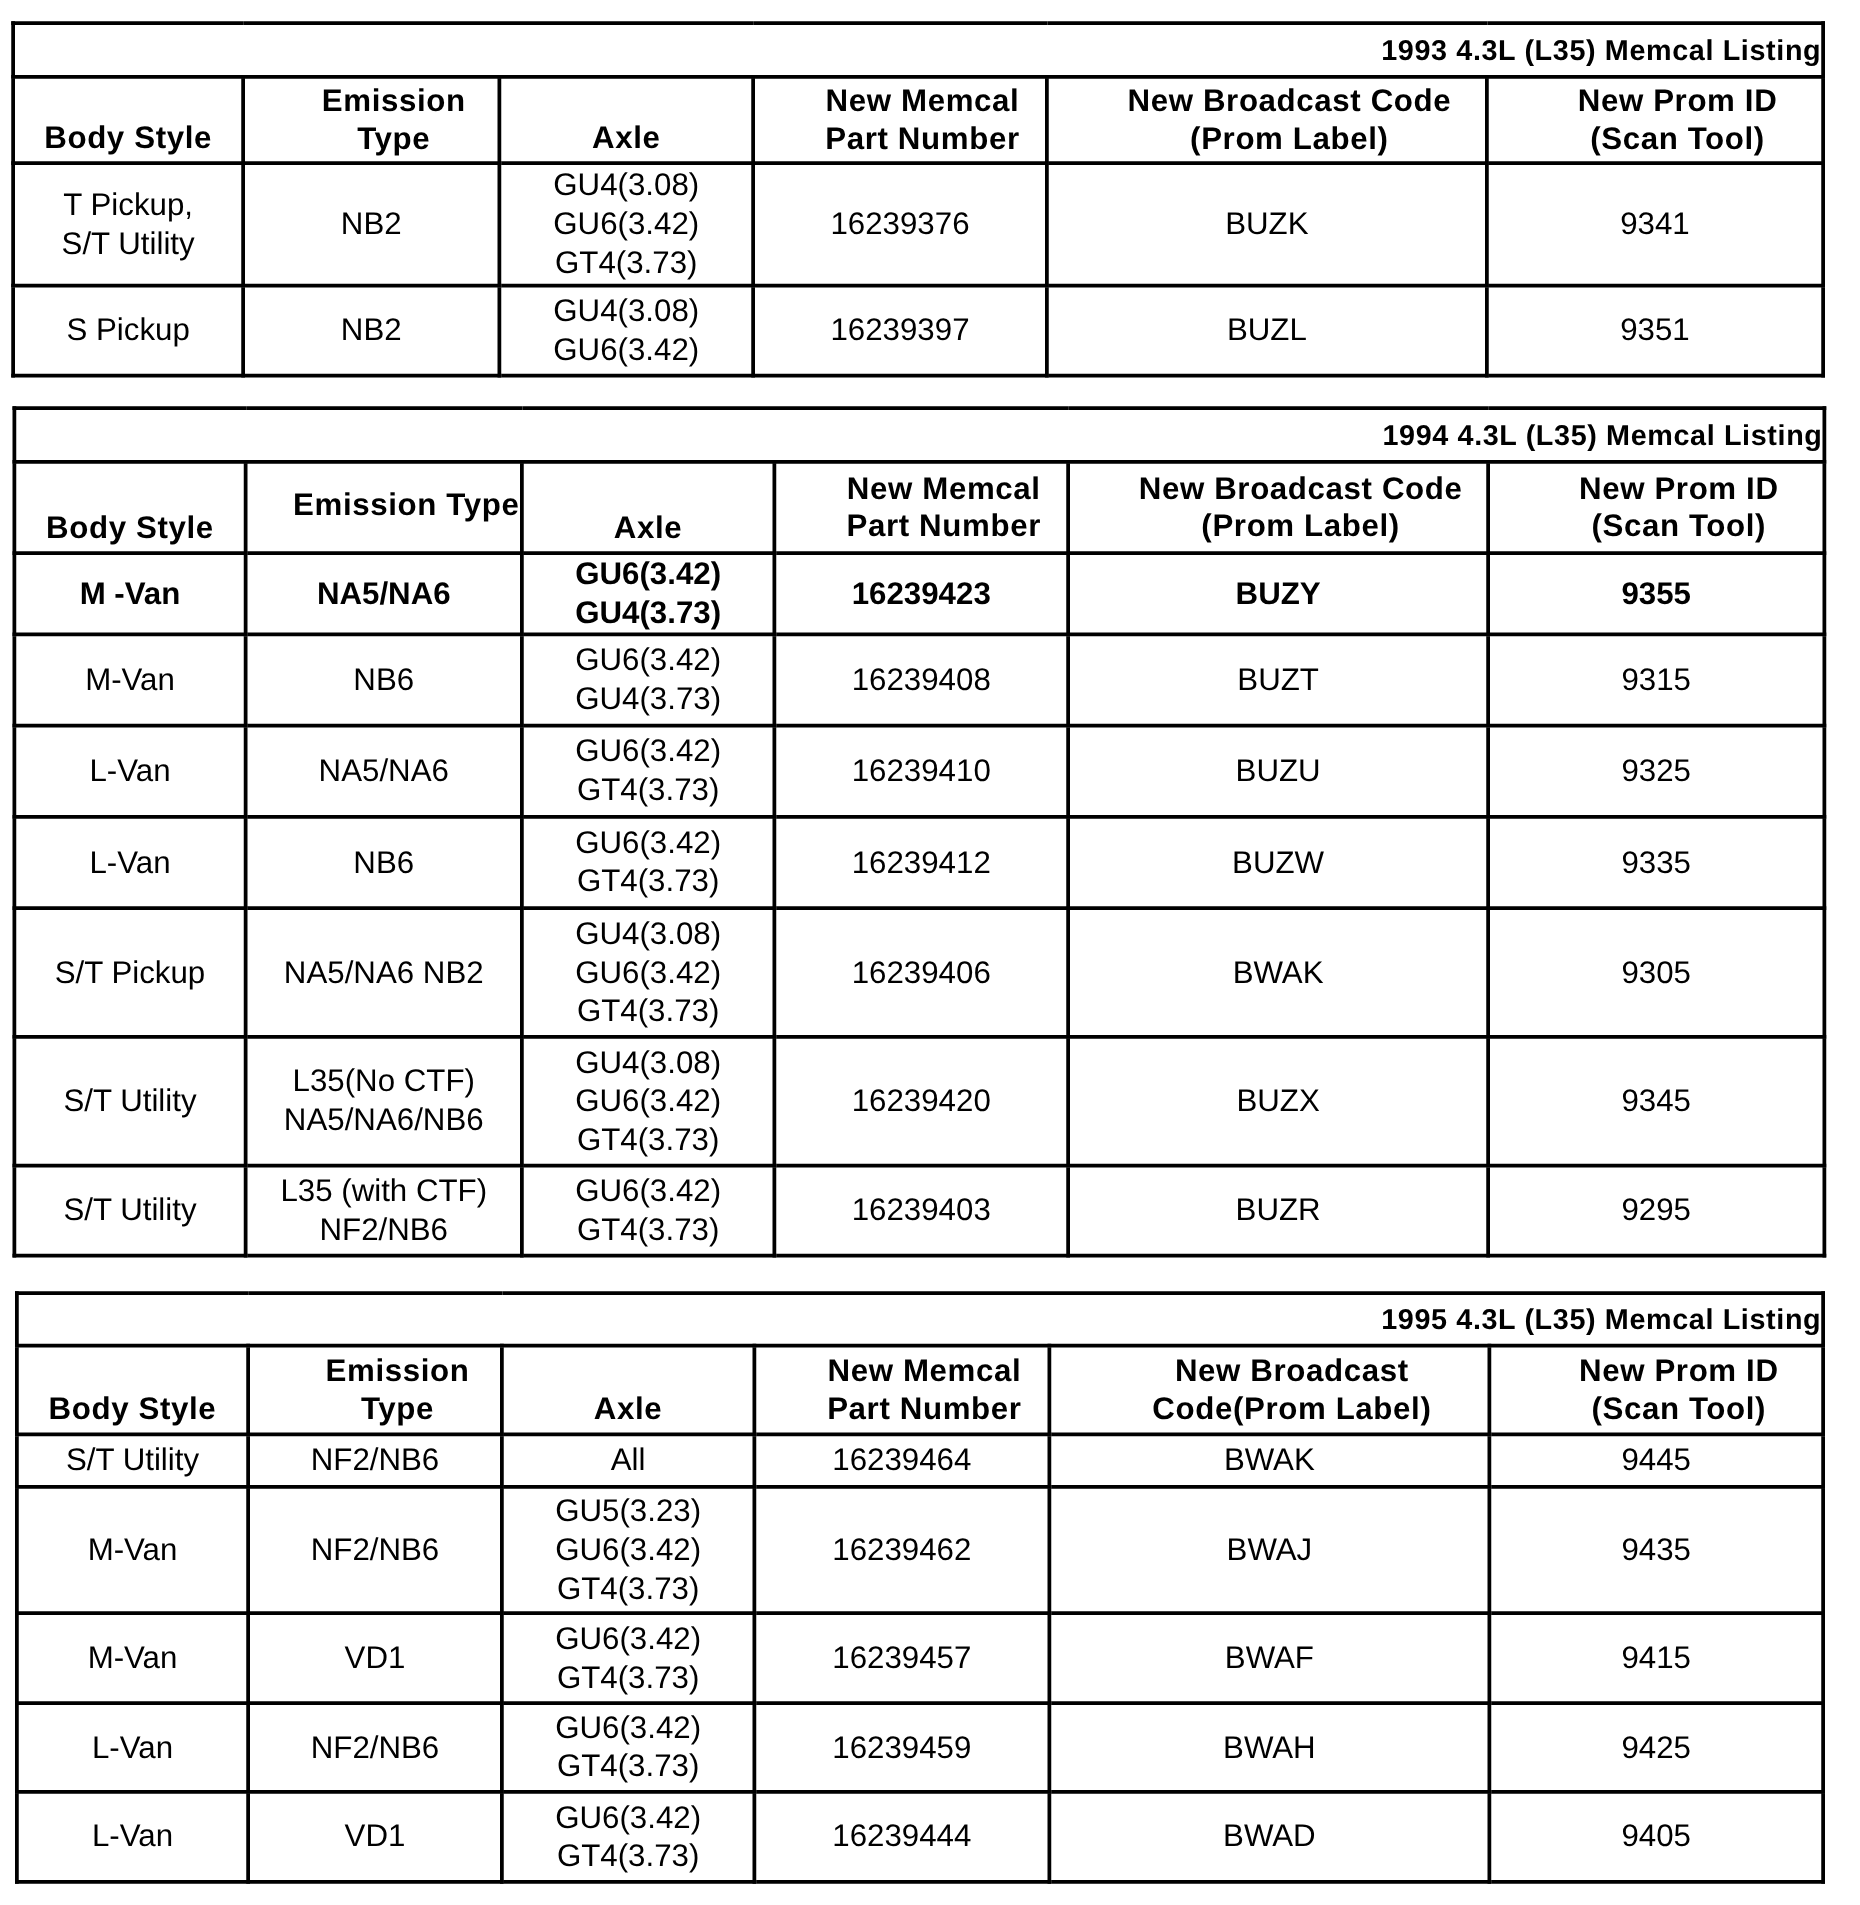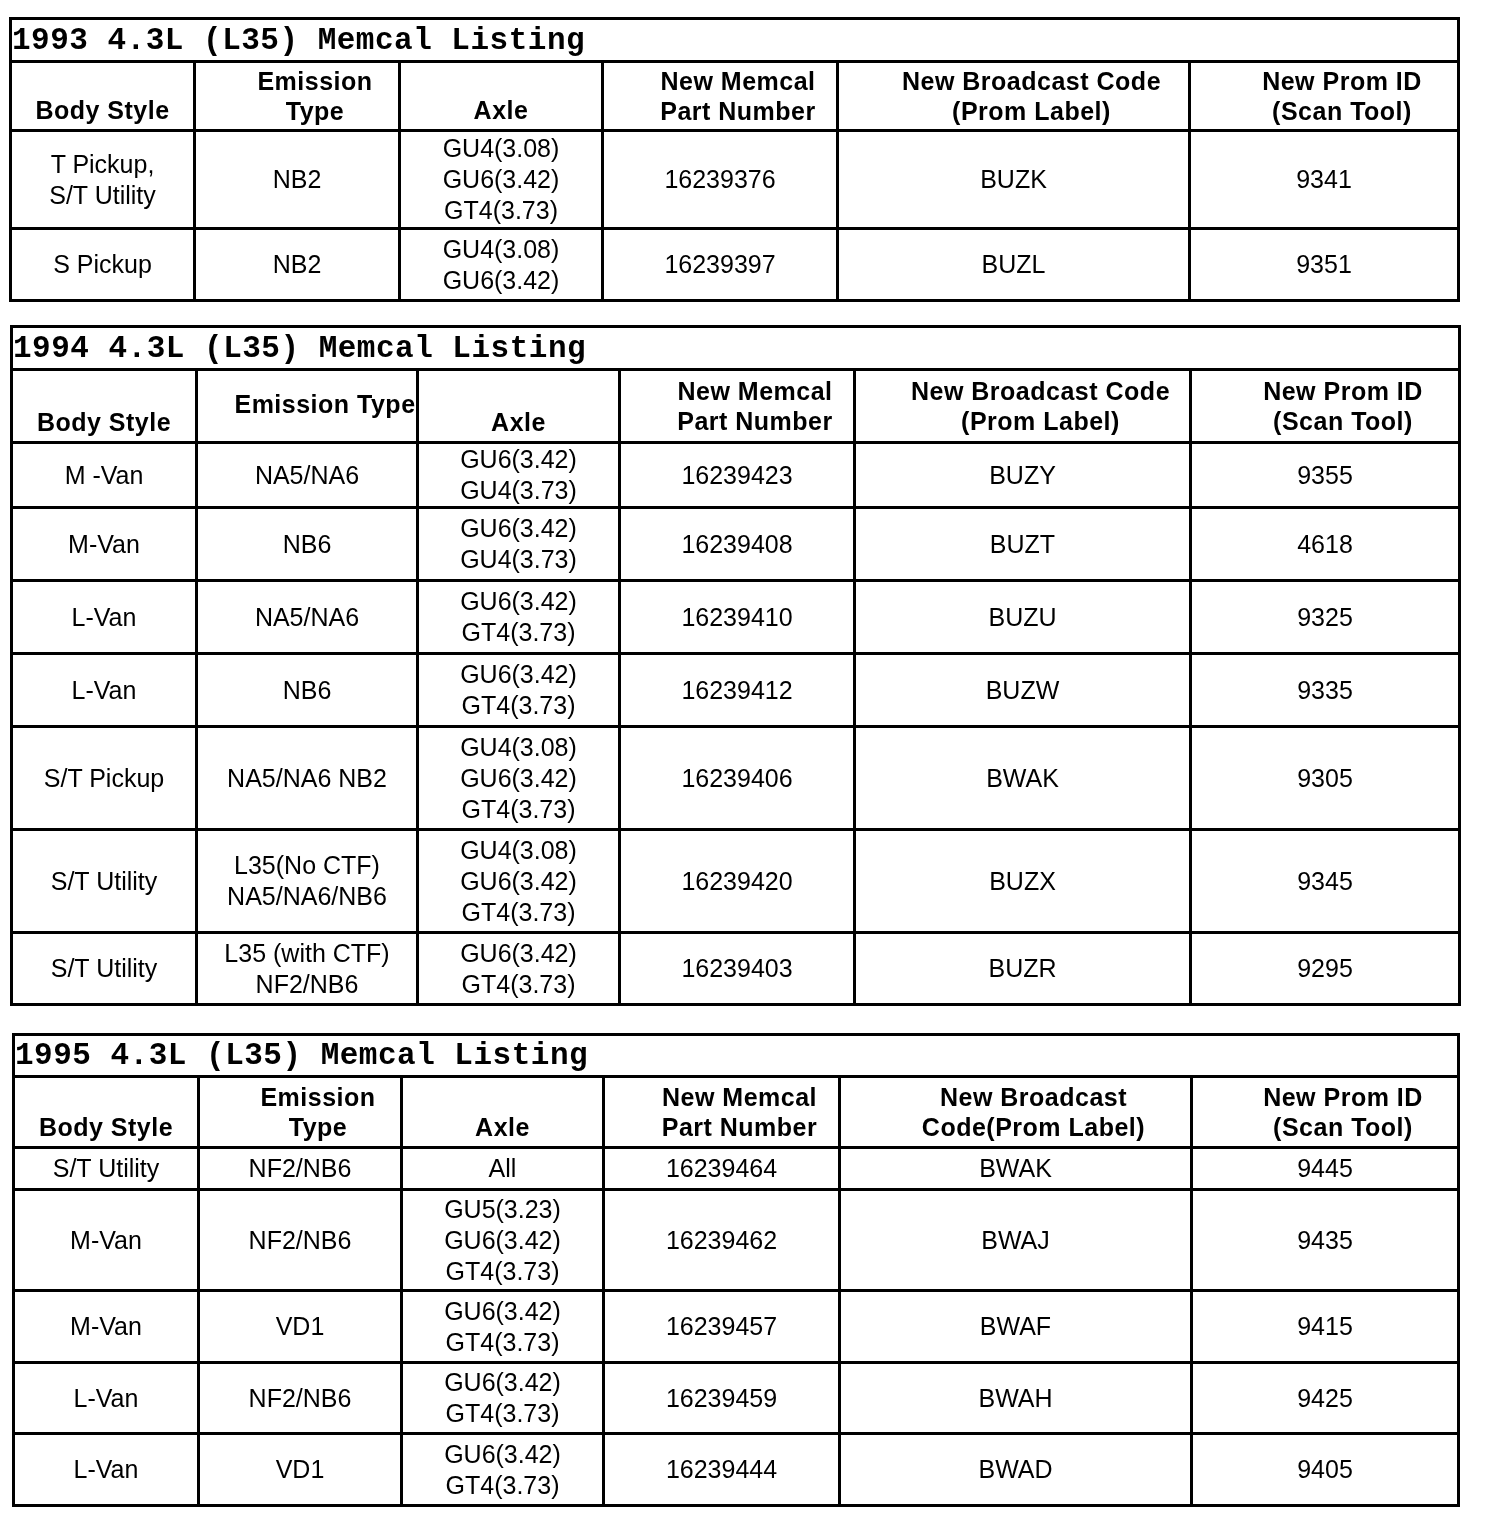--- a/index.html
+++ b/index.html
@@ -2,21 +2,21 @@
 <html><head>
 <meta charset="utf-8">
 <style>
   html, body { margin:0; padding:0; background:#ffffff; }
   body { width:1488px; height:1524px; position:relative; overflow:hidden;
          font-family:"Liberation Sans", "DejaVu Sans", sans-serif; color:#000; }
   .tbl { position:absolute; border-collapse:collapse; table-layout:fixed; }
   .tbl td, .tbl th { border:3px solid #000; padding:0; text-align:center; vertical-align:middle;
                      font-size:25px; line-height:31px; overflow:hidden; }
   .tbl th { font-weight:bold; font-size:25px; line-height:30px; letter-spacing:0.5px; }
-  .tbl .title-cell { font-weight:bold; font-size:31px; text-align:left; letter-spacing:0.5px;font-family:Liberation Mono, monospace; }
+  .tbl .title-cell { font-weight:bold; font-size:23px; text-align:right; letter-spacing:0.5px; }
   .tbl th.bottom { vertical-align:bottom; padding-bottom:4px; }
   .tbl th.center { vertical-align:middle;padding-left:36px; }
   .lines span { display:block; }
   #t1 { left:9px; top:17px; width:1448px; }
   #t2 { left:10px; top:325px; width:1448px; }
   #t3 { left:12px; top:1033px; width:1445px; }
 </style>
 </head>
 <body>
 
@@ -117,21 +117,21 @@
       <span>New Broadcast Code</span>
       <span>(Prom Label)</span>
     </th>
     <th class="lines center">
       <span>New Prom ID</span>
       <span>(Scan Tool)</span>
     </th>
   </tr>
   </tbody>
     <tbody>
-      <tr style="height: 63px;">
+      <tr style="height: 63px; font-weight: bold;">
         <td class="lines">
           <span>M -Van</span>
         </td>
         <td class="lines">
           <span>NA5/NA6</span>
         </td>
         <td class="lines">
           <span>GU6(3.42)</span>
           <span>GU4(3.73)</span>
         </td>
@@ -145,21 +145,21 @@
         </td>
         <td class="lines">
           <span>NB6</span>
         </td>
         <td class="lines">
           <span>GU6(3.42)</span>
           <span>GU4(3.73)</span>
         </td>
         <td>16239408</td>
         <td>BUZT</td>
-        <td>4618</td>
+        <td>9315</td>
       </tr>
       <tr style="height: 73px;">
         <td class="lines">
           <span>L-Van</span>
         </td>
         <td class="lines">
           <span>NA5/NA6</span>
         </td>
         <td class="lines">
           <span>GU6(3.42)</span>

